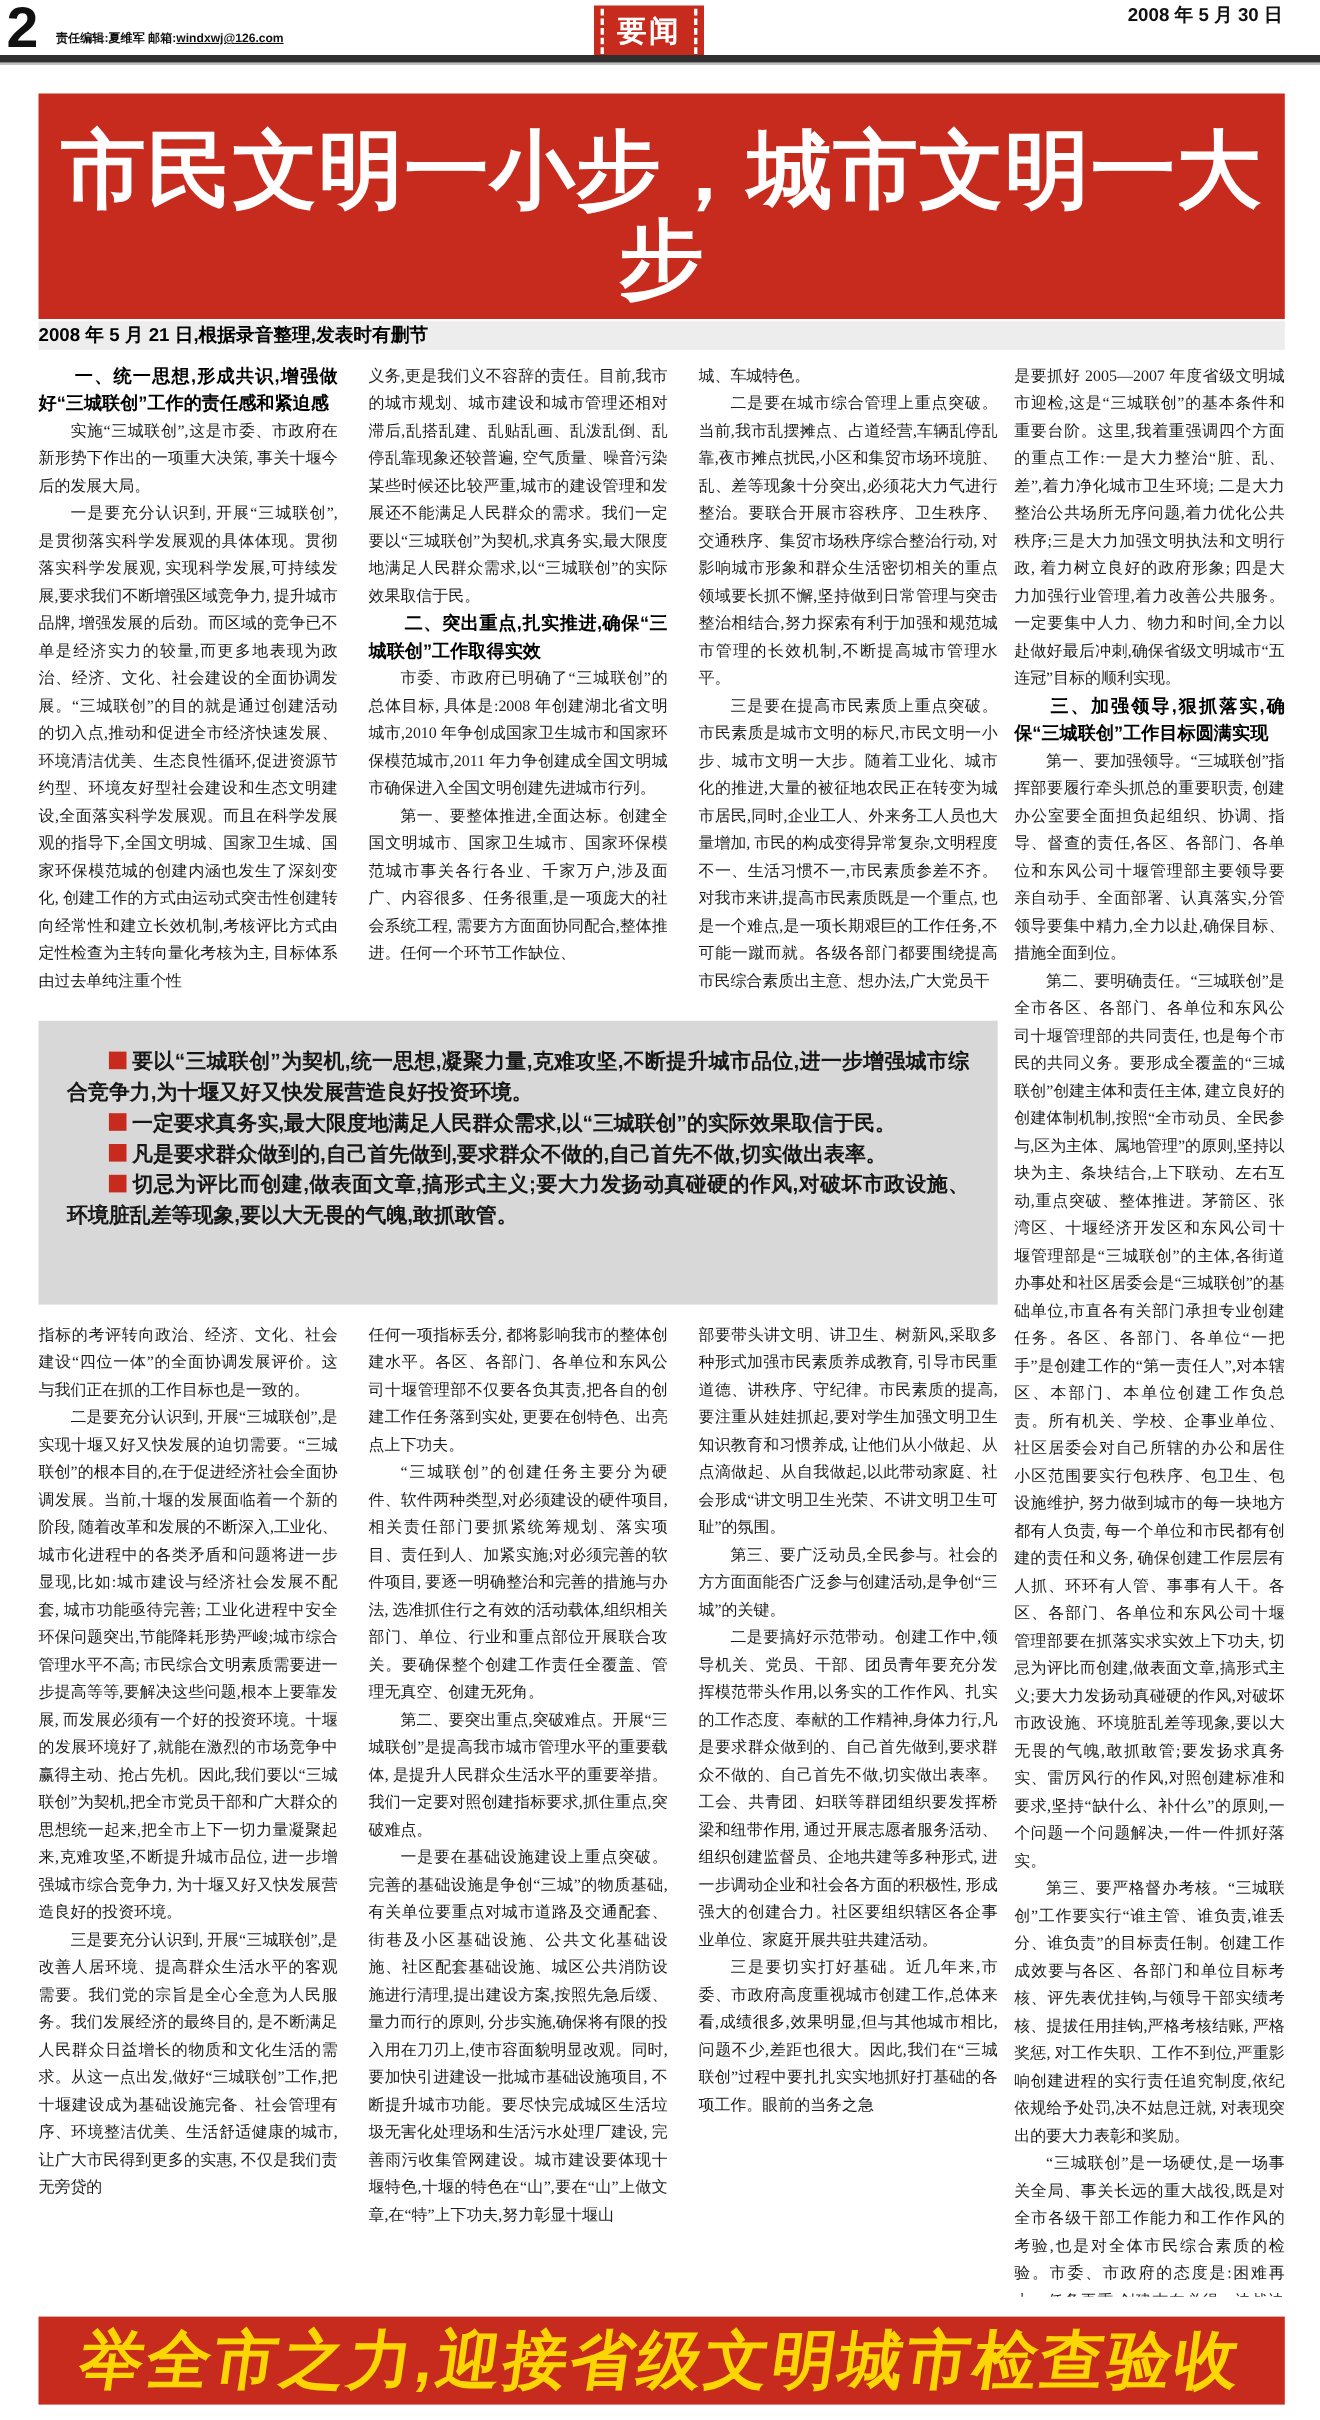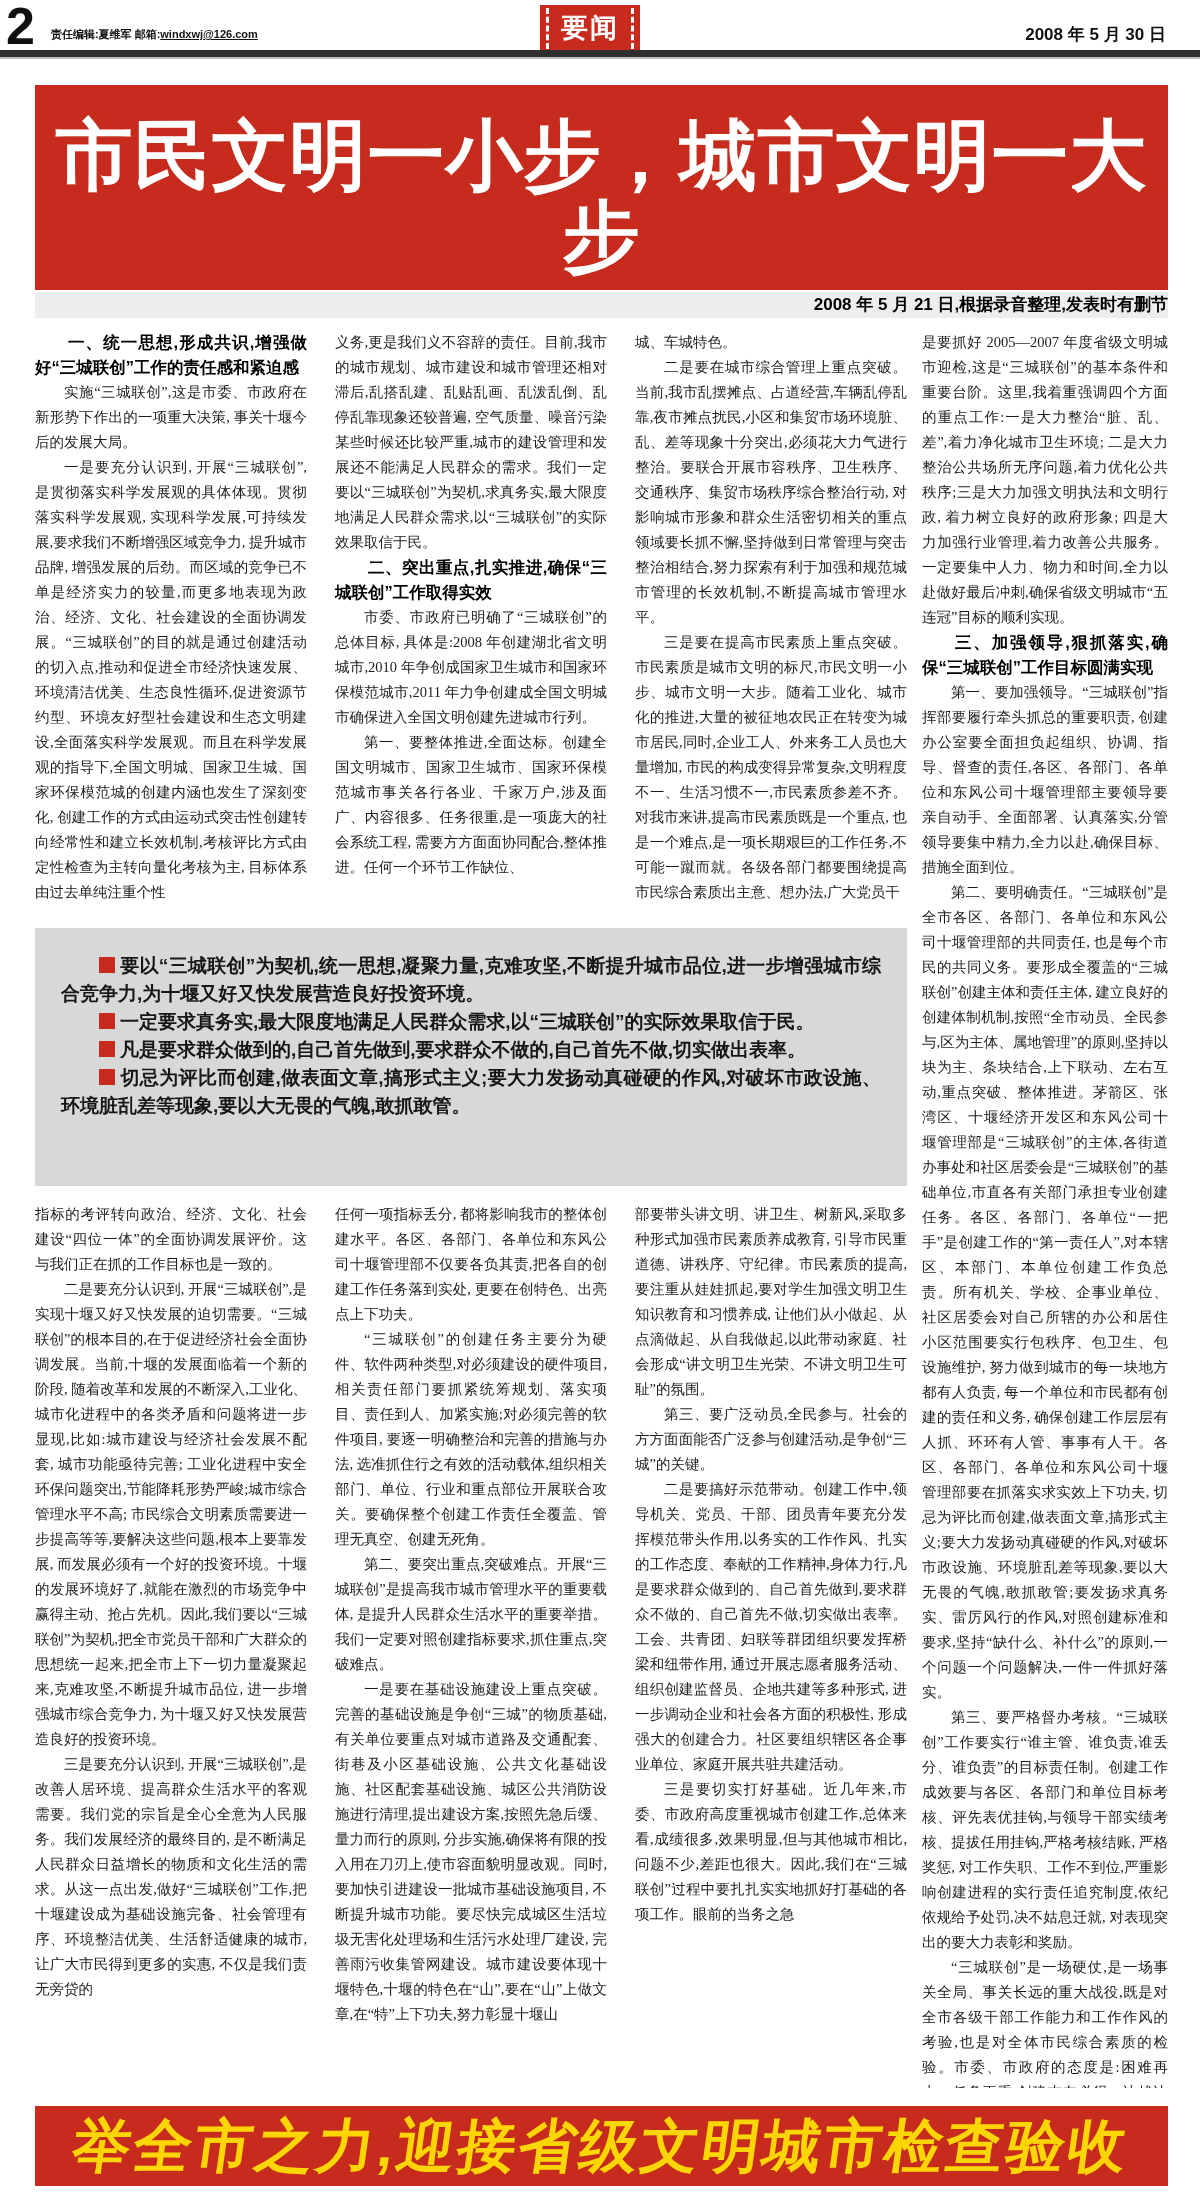--- a/index.html
+++ b/index.html
@@ -33,38 +33,38 @@
     font-family:"Liberation Sans","DejaVu Sans",sans-serif;
     font-weight:bold;font-size:27px;line-height:47px;letter-spacing:2px;
   }
   .section-tag::before,.section-tag::after{
     content:"";position:absolute;top:3px;bottom:3px;width:0;
     border-left:3px dashed #fff;
   }
   .section-tag::before{left:6px;}
   .section-tag::after{right:6px;}
   .header-date{
-    position:absolute;right:34px;bottom:4px;
+    position:absolute;right:34px;bottom:25px;
     font-family:"Liberation Sans","DejaVu Sans",sans-serif;
     font-size:17px;font-weight:bold;margin-left:24px;
   }
   .top-rule{position:absolute;top:50px;left:0;width:1200px;height:7px;background:#2f2f2f;}
   .top-rule2{position:absolute;top:57px;left:0;width:1200px;height:2px;background:#bcbcbc;}
   
   .masthead{
     position:absolute;top:85px;left:35px;width:1133px;height:205px;
     background:var(--red);text-align:center;color:#fff;
     font-family:"Liberation Sans","DejaVu Sans",sans-serif;
   }
   .headline{font-size:77px;font-weight:bold;line-height:1.05;padding-top:30px;letter-spacing:1px;}
   .subhead{font-size:31px;font-weight:bold;margin-top:14px;letter-spacing:2px;}
   .dateline{
     position:absolute;top:292px;left:35px;width:1133px;height:26px;background:#ededed;
     font-family:"Liberation Sans","DejaVu Sans",sans-serif;
-    font-size:17px;font-weight:bold;text-align:right;line-height:26px;color:#000;
+    font-size:17px;font-weight:bold;text-align:left;line-height:26px;color:#000;
   }
   
   .left-zone{position:absolute;top:330px;left:35px;width:872px;}
   .row-top{display:flex;gap:28px;height:578px;overflow:hidden;}
   .row-bottom{display:flex;gap:28px;height:872px;overflow:hidden;margin-top:16px;}
   .ncol{width:272px;flex:0 0 272px;overflow:hidden;}
   .col4{
     position:absolute;top:330px;left:922px;width:246px;height:1758px;overflow:hidden;
   }
   .ncol,.col4{font-size:14.5px;line-height:25px;color:#1c1c1c;}

